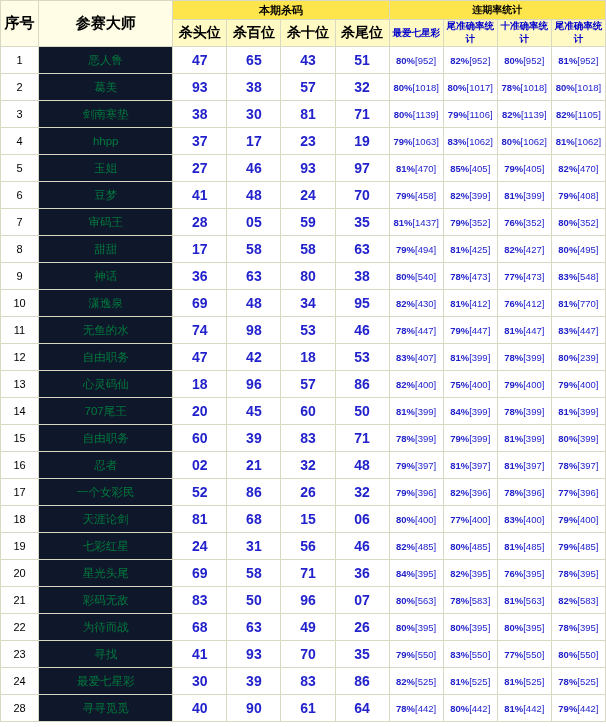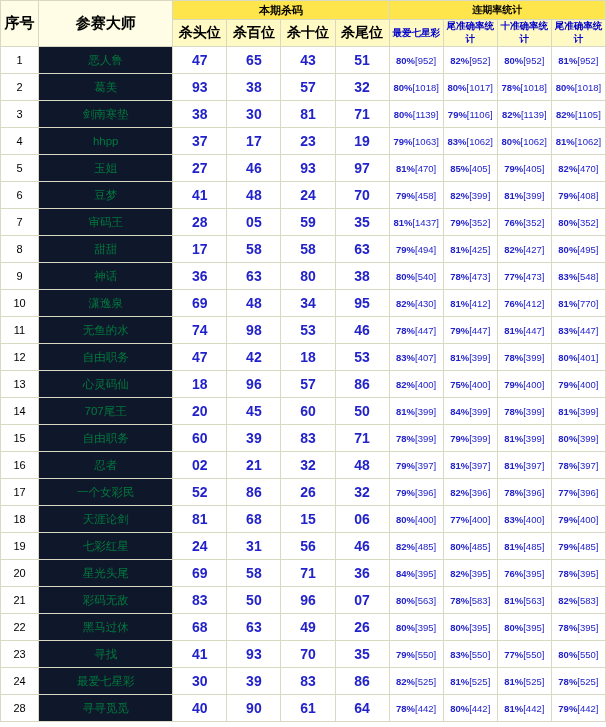--- a/index.html
+++ b/index.html
@@ -269,21 +269,21 @@
       <tr>
         <td class="cell-seq">12</td>
         <td class="cell-name">自由职务</td>
         <td class="cell-kill">47</td>
         <td class="cell-kill">42</td>
         <td class="cell-kill">18</td>
         <td class="cell-kill">53</td>
         <td class="cell-acc"><span class="pct">83%</span><span class="paren">[407]</span></td>
         <td class="cell-acc"><span class="pct">81%</span><span class="paren">[399]</span></td>
         <td class="cell-acc"><span class="pct">78%</span><span class="paren">[399]</span></td>
-        <td class="cell-acc"><span class="pct">80%</span><span class="paren">[401]</span></td>
+        <td class="cell-acc"><span class="pct">80%</span><span class="paren">[239]</span></td>
       </tr>
       <tr>
         <td class="cell-seq">13</td>
         <td class="cell-name">心灵码仙</td>
         <td class="cell-kill">18</td>
         <td class="cell-kill">96</td>
         <td class="cell-kill">57</td>
         <td class="cell-kill">86</td>
         <td class="cell-acc"><span class="pct">82%</span><span class="paren">[400]</span></td>
         <td class="cell-acc"><span class="pct">75%</span><span class="paren">[400]</span></td>
@@ -381,21 +381,21 @@
         <td class="cell-kill">50</td>
         <td class="cell-kill">96</td>
         <td class="cell-kill">07</td>
         <td class="cell-acc"><span class="pct">80%</span><span class="paren">[563]</span></td>
         <td class="cell-acc"><span class="pct">78%</span><span class="paren">[583]</span></td>
         <td class="cell-acc"><span class="pct">81%</span><span class="paren">[563]</span></td>
         <td class="cell-acc"><span class="pct">82%</span><span class="paren">[583]</span></td>
       </tr>
       <tr>
         <td class="cell-seq">22</td>
-        <td class="cell-name">黑马过休</td>
+        <td class="cell-name">为待而战</td>
         <td class="cell-kill">68</td>
         <td class="cell-kill">63</td>
         <td class="cell-kill">49</td>
         <td class="cell-kill">26</td>
         <td class="cell-acc"><span class="pct">80%</span><span class="paren">[395]</span></td>
         <td class="cell-acc"><span class="pct">80%</span><span class="paren">[395]</span></td>
         <td class="cell-acc"><span class="pct">80%</span><span class="paren">[395]</span></td>
         <td class="cell-acc"><span class="pct">78%</span><span class="paren">[395]</span></td>
       </tr>
       <tr>

